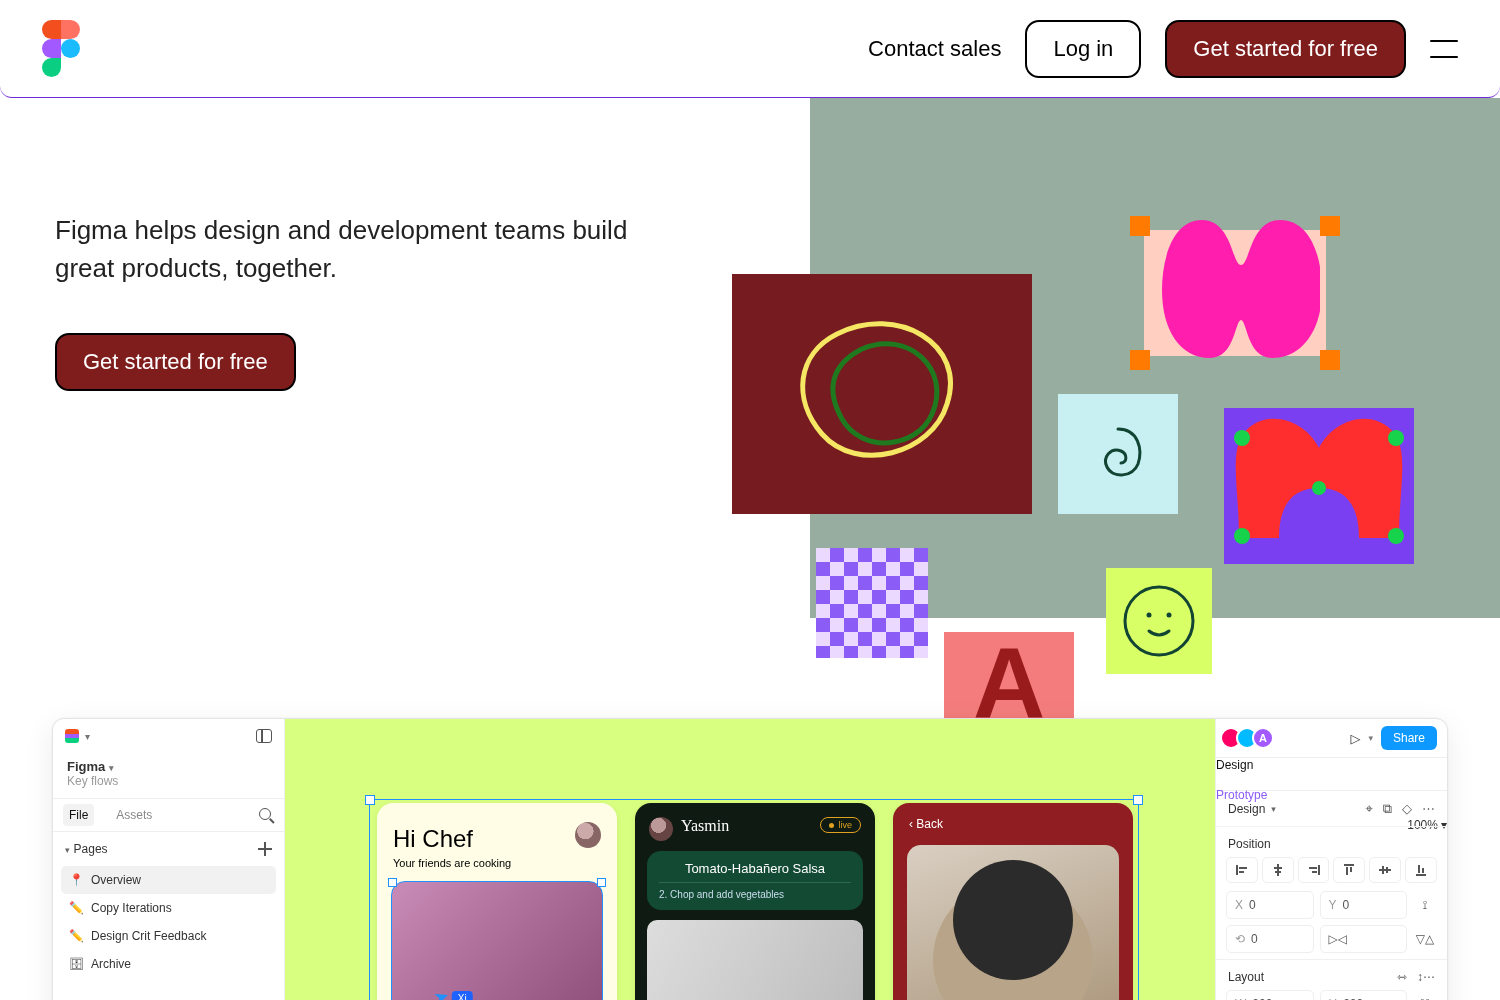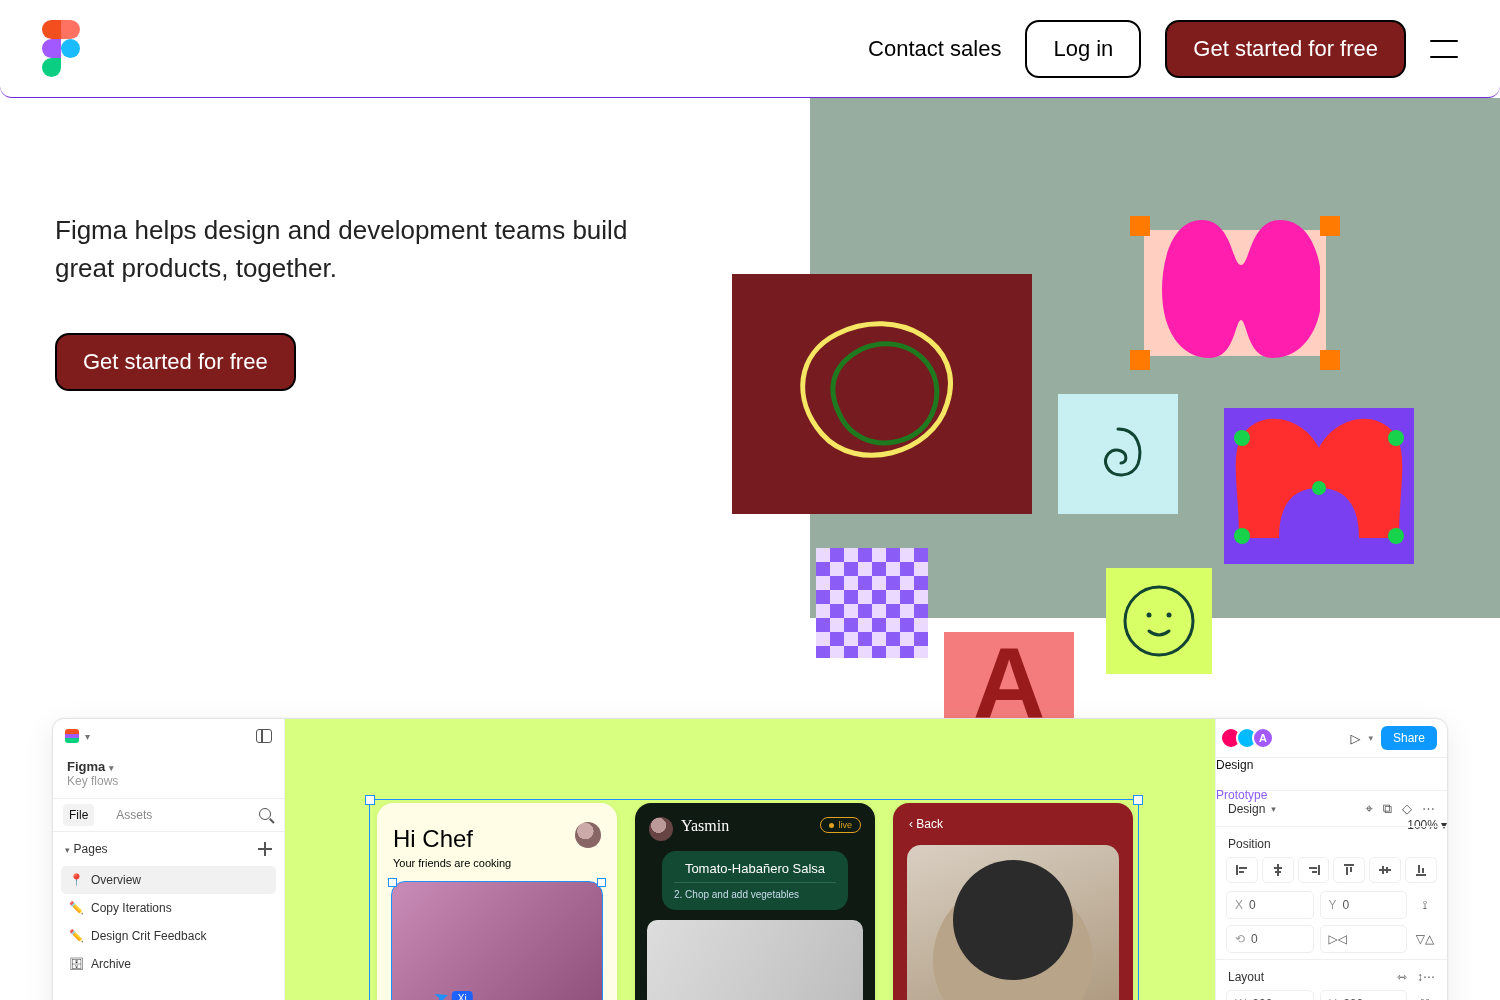--- a/index.html
+++ b/index.html
@@ -79,21 +79,21 @@
   .m1 .img:before,.m1 .img:after,.m1 .img .h3,.m1 .img .h4{content:"";position:absolute;width:7px;height:7px;background:#fff;border:1.5px solid #1e90ff;}
   .m1 .img:before{left:-4px;top:-4px}.m1 .img:after{right:-4px;top:-4px}
   .m1 .cursor{position:absolute;left:42px;bottom:12px;font-size:18px;color:#1e90ff;transform:rotate(-20deg);}
   .m1 .cursor .tag{position:absolute;left:16px;top:12px;background:#1e63ff;color:#fff;font-family:Arial;font-size:10px;padding:2px 6px;border-radius:4px;transform:rotate(20deg);}
   .m2{left:350px;background:#0e1a12;color:#fff;}
   .m2 .hd{display:flex;align-items:flex-start;gap:8px;padding:14px 14px 10px;}
   .m2 .hd .av{width:24px;height:24px;border-radius:50%;background:radial-gradient(circle at 40% 35%,#b99 35%,#644 36%);}
   .m2 .hd .nm{font-size:16px;font-family:Georgia;}
   .m2 .hd .live{margin-left:auto;border:1px solid #e0a020;color:#e0a020;font-size:9px;font-family:Arial;padding:2px 8px;border-radius:10px;display:flex;align-items:center;gap:4px;}
   .m2 .hd .live:before{content:"";width:5px;height:5px;background:#e0a020;border-radius:50%;}
-  .m2 .card{margin:0 27px;background:#124a34;border-radius:14px;padding:10px 12px;font-family:Georgia;}
+  .m2 .card{margin:0 12px;background:#124a34;border-radius:14px;padding:10px 12px;font-family:Georgia;}
   .m2 .card .t{text-align:center;font-size:13px;margin-bottom:6px;}
   .m2 .card .s{font-size:10px;color:#cde;border-top:1px solid #2a6b50;padding-top:6px;}
   .m2 .photo{margin:10px 12px 0;height:120px;border-radius:10px;background:linear-gradient(120deg,#ddd,#bbb);}
   .m3{left:608px;background:#8f1d22;color:#fff;}
   .m3 .hd{padding:14px 16px;font-size:12px;font-family:Liberation Sans, sans-serif;}
   .m3 .photo{margin:0 14px;height:190px;border-radius:14px;background:linear-gradient(160deg,#d9cfc2,#a89377);position:relative;overflow:hidden;}
   .m3 .photo:after{content:"";position:absolute;left:50%;top:8%;width:120px;height:120px;margin-left:-60px;border-radius:50%;background:#2b2b2b;box-shadow:0 40px 0 20px #b8a488;}
   
   .panel-right{width:232px;border-left:1px solid #eee;font-size:12px;color:#333;display:flex;flex-direction:column;}
   .pr-top{height:38px;display:flex;align-items:center;padding:0 10px;gap:8px;}

